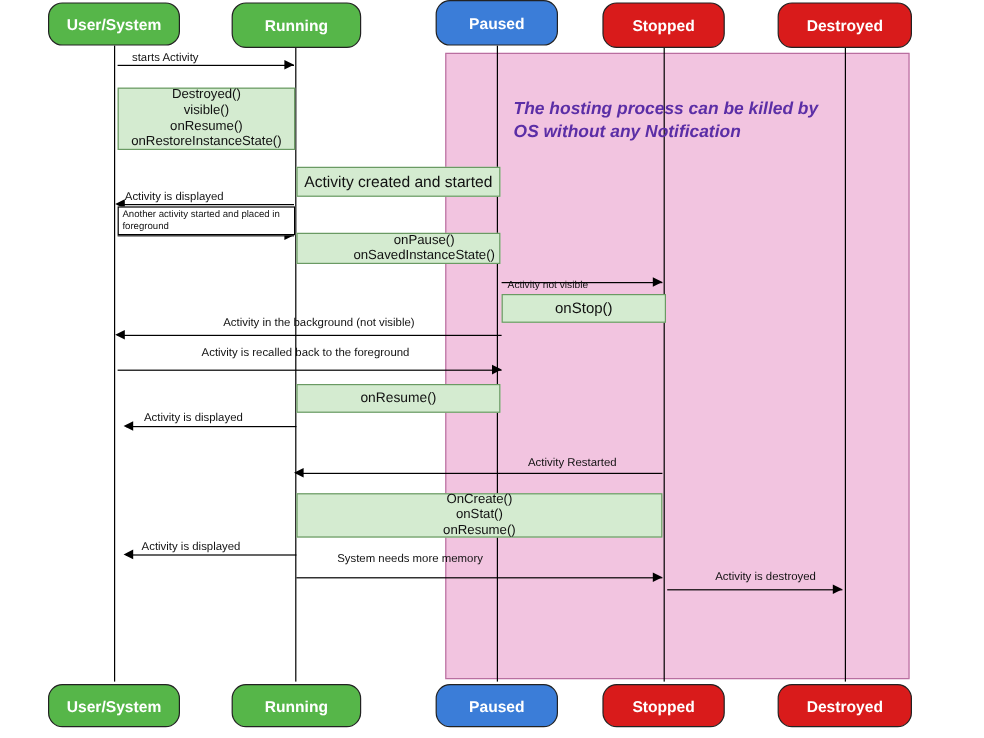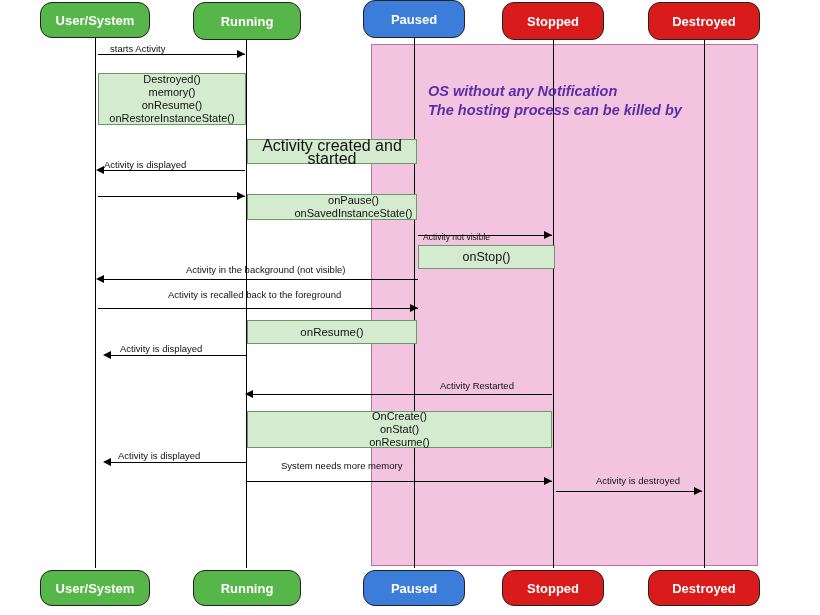--- a/index.html
+++ b/index.html
@@ -144,32 +144,32 @@
     <span>Paused</span>
   </div>
   <div class="actor-box" style="left:502px; top:570px; width:102px; height:36px; background:#d91b1b;">
     <span>Stopped</span>
   </div>
   <div class="actor-box" style="left:648px; top:570px; width:112px; height:36px; background:#d91b1b;">
     <span>Destroyed</span>
   </div>
 
   <div class="note" style="left:428px; top:82px; width:300px;">
+    <div>The hosting process can be killed by</div>
     <div>OS without any Notification</div>
-    <div>The hosting process can be killed by</div>
   </div>
 
   <div class="actbox" style="left:98px; top:73px; width:148px; height:52px; flex-direction:column;">
     <span>Destroyed()</span>
-    <span>memory()</span>
+    <span>visible()</span>
     <span>onResume()</span>
     <span>onRestoreInstanceState()</span>
   </div>
 
-  <div class="actbox" style="left:247px; top:139px; width:170px; height:25px; font-size:16px;">
+  <div class="actbox" style="left:247px; top:139px; width:170px; height:25px; font-size:13px;">
     <span>Activity created and started</span>
   </div>
 
   <div class="actbox" style="left:247px; top:194px; width:170px; height:26px; flex-direction:column;padding-left:47px;">
     <span>onPause()</span>
     <span>onSavedInstanceState()</span>
   </div>
 
   <div class="actbox" style="left:418px; top:245px; width:137px; height:24px; font-size:12.5px;">
     <span>onStop()</span>
@@ -189,20 +189,21 @@
   <div class="msg-line" style="left:98px; top:54px; width:147px;"></div>
   <div class="arrowhead arrow-right" style="left:237px; top:50px;"></div>
   <div class="msg-label" style="left:110px; top:43px;">starts Activity</div>
 
   <div class="msg-line" style="left:98px; top:170px; width:147px;"></div>
   <div class="arrowhead arrow-left" style="left:96px; top:166px;"></div>
   <div class="msg-label" style="left:104px; top:159px;">Activity is displayed</div>
 
   <div class="msg-line" style="left:98px; top:196px; width:147px;"></div>
   <div class="arrowhead arrow-right" style="left:237px; top:192px;"></div>
+  <div class="msg-label boxed" style="left:98px; top:172px; width:140px;">Another activity started and placed in foreground</div>
 
   <div class="msg-line" style="left:418px; top:235px; width:134px;"></div>
   <div class="arrowhead arrow-right" style="left:544px; top:231px;"></div>
   <div class="msg-label" style="left:423px; top:232px; font-size:8.5px;">Activity not visible</div>
 
   <div class="msg-line" style="left:98px; top:279px; width:320px;"></div>
   <div class="arrowhead arrow-left" style="left:96px; top:275px;"></div>
   <div class="msg-label" style="left:186px; top:264px;">Activity in the background (not visible)</div>
 
   <div class="msg-line" style="left:98px; top:308px; width:320px;"></div>

